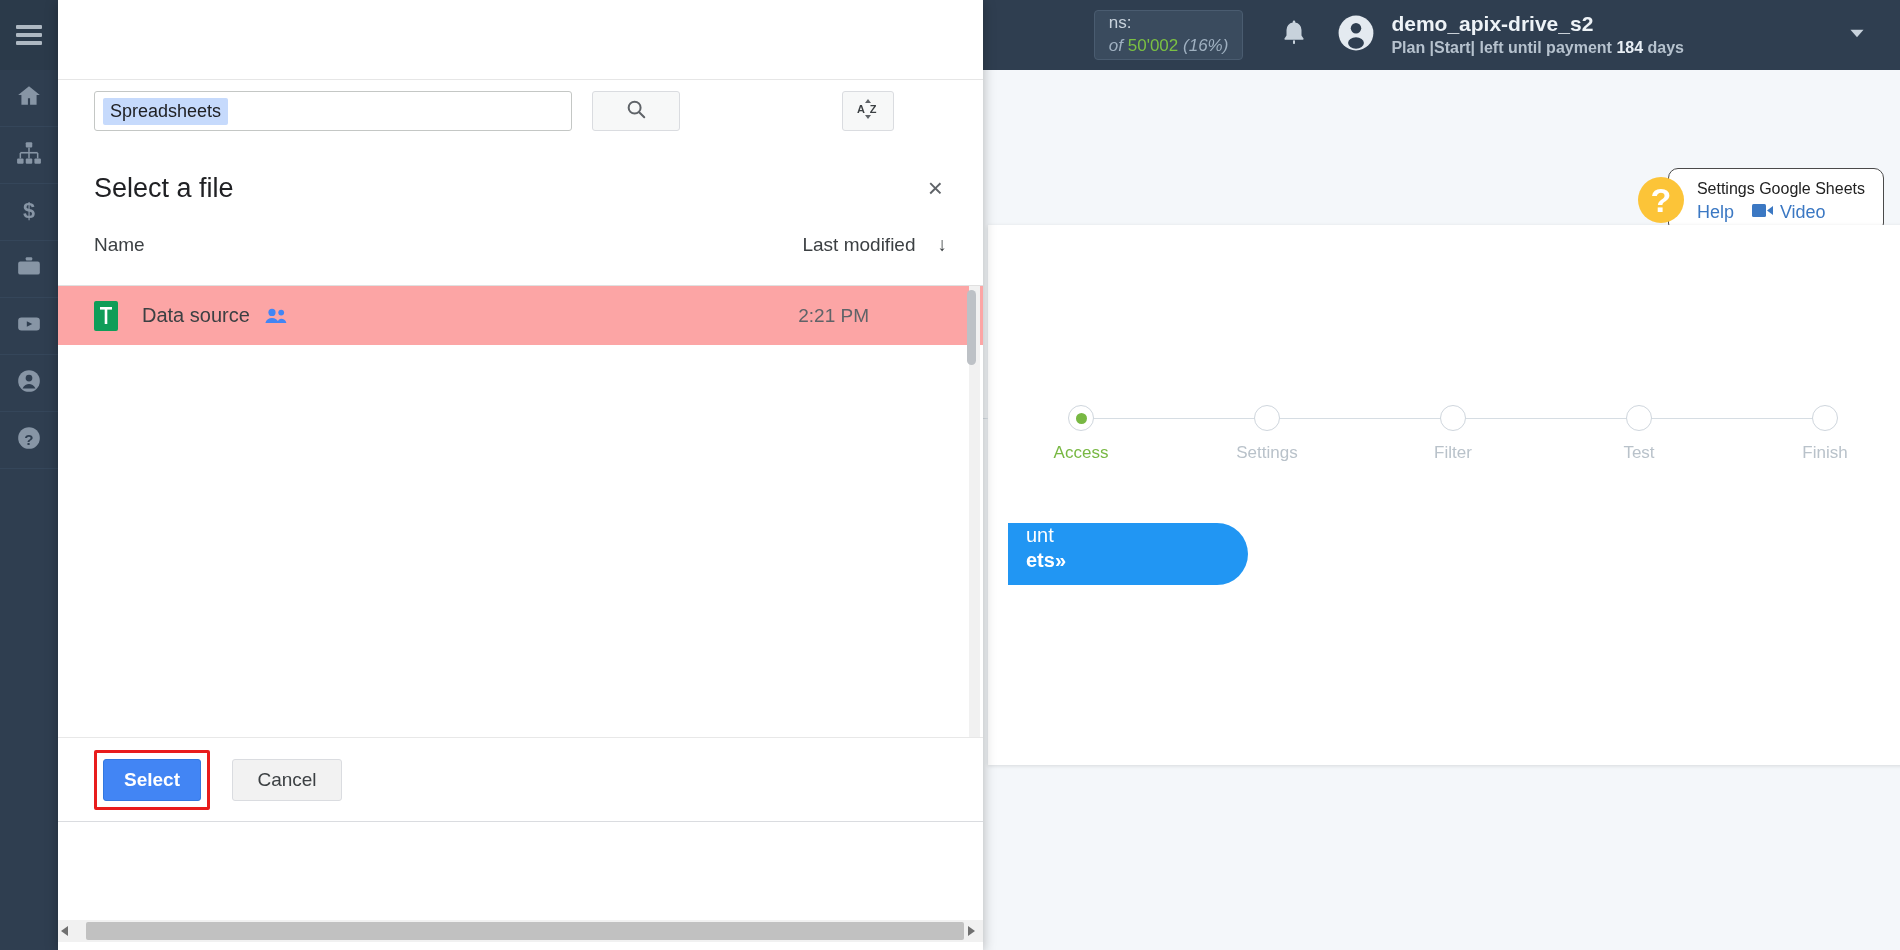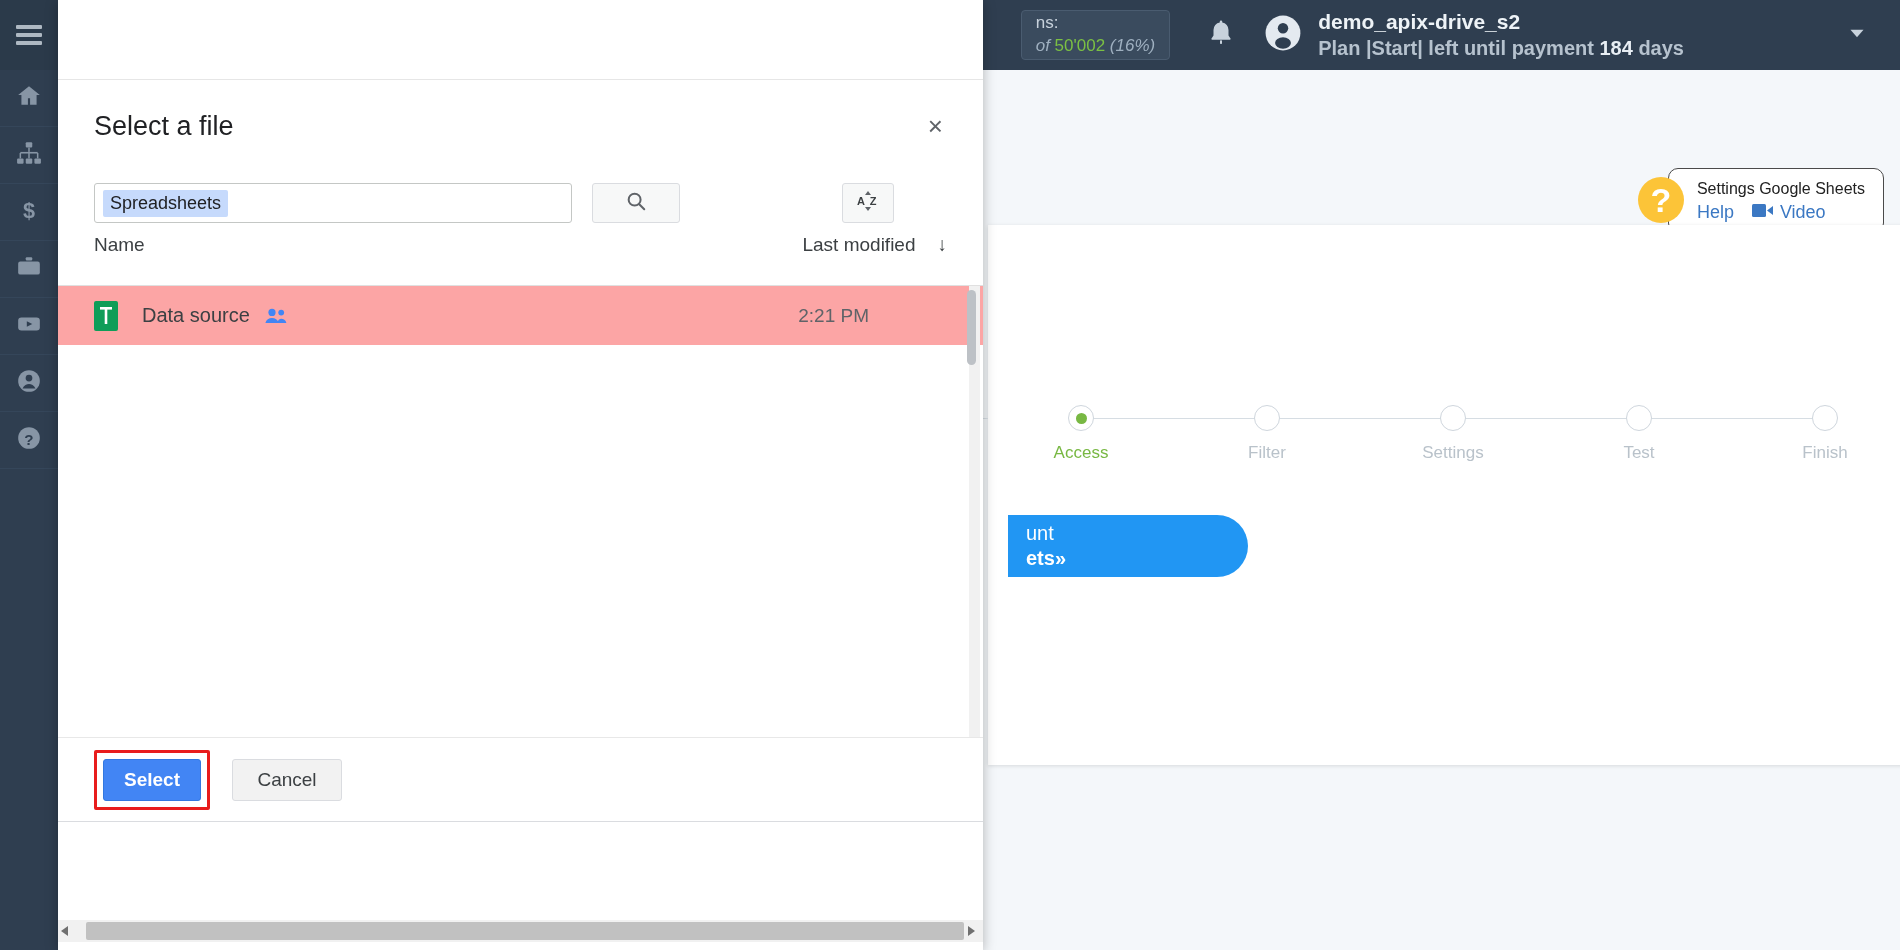--- a/index.html
+++ b/index.html
@@ -55,21 +55,21 @@
   }
   #quota .q-top { color: #c8d2dc; }
   #quota .q-bot { font-style: italic; color: #9fb0c0; }
   #quota .q-num { color: #7bc043; font-style: normal; }
   .bell { margin: 0 28px; cursor: pointer; }
   .bell svg { fill: #c8d2dc; }
   #account { display: flex; align-items: center; cursor: pointer; }
   .avatar-ic svg { fill: #e4eaf0; }
   #account .acct-text { margin-left: 16px; font-weight: bold; }
   #account .acct-name { font-size: 21px; color: #eef3f7; line-height: 1.25; }
-  #account .acct-plan { font-size: 20px; color: #b6c2ce; line-height: 1.3; }
+  #account .acct-plan { font-size: 16px; color: #b6c2ce; line-height: 1.3; }
   #account .acct-plan b { color: #e8eef4; }
   #caret { margin: 0 30px 0 160px; cursor: pointer; }
   #caret svg { fill: #c8d2dc; }
 
   
   #page {
     position: absolute; left: 58px; top: 70px;
     width: 1842px; height: 880px;
     background: #f4f7fa;
   }
@@ -96,26 +96,26 @@
   }
   .step .bar {
     position: absolute; top: 13px; height: 1px; background: #d6dde3;
     left: -50%; width: 100%; z-index: 1;
   }
   .step:first-child .bar { left: -60%; width: 60%; }
   .step .lbl { margin-top: 12px; font-size: 17px; color: #b9c2ca; }
   .step.active .lbl { color: #78b843; }
 
   #connect-btn {
-    position: absolute; left: 20px; top: 290px;
+    position: absolute; left: 20px; top: 298px;
     width: 240px; height: 62px;
     background: #2196f3;
     border-radius: 0 34px 34px 0;
     color: #fff; font-size: 20px; font-weight: bold;
-    display: flex; flex-direction: column; justify-content: center;
+    display: flex; flex-direction: column; 
     padding-left: 18px;
     cursor: pointer;
     line-height: 1.25;
   }
   #connect-btn .l1 { font-weight: normal; }
 
   
   #help-bubble {
     position: absolute; right: 16px; top: 98px;
     display: flex; align-items: center;
@@ -402,26 +402,26 @@
     <div id="card">
       <div id="stepper">
         <div class="step active">
           <div class="bar"></div>
           <div class="dot"></div>
           <div class="lbl">Access</div>
         </div>
         <div class="step">
           <div class="bar"></div>
           <div class="dot"></div>
-          <div class="lbl">Filter</div>
+          <div class="lbl">Settings</div>
         </div>
         <div class="step">
           <div class="bar"></div>
           <div class="dot"></div>
-          <div class="lbl">Settings</div>
+          <div class="lbl">Filter</div>
         </div>
         <div class="step">
           <div class="bar"></div>
           <div class="dot"></div>
           <div class="lbl">Test</div>
         </div>
         <div class="step">
           <div class="bar"></div>
           <div class="dot"></div>
           <div class="lbl">Finish</div>
@@ -432,25 +432,20 @@
         <span class="l1">unt</span>
         <span>ets»</span>
       </div>
     </div>
   </div>
 
   <div id="picker">
     <div id="picker-topstrip"></div>
 
     <div id="picker-inner">
-      <div id="picker-header">
-        <div id="picker-title">Select a file</div>
-        <div id="picker-close">×</div>
-      </div>
-
       <div id="search-row">
         <div id="search-field">
           <span id="search-chip">Spreadsheets</span>
         </div>
         <div id="search-btn">
           <span>
             <svg width="22" height="22" viewBox="0 0 24 24" fill="none" stroke="#5f6368" stroke-width="2.2">
               <circle cx="10.5" cy="10.5" r="6.5"></circle>
               <line x1="15.5" y1="15.5" x2="21" y2="21" stroke-linecap="round"></line>
             </svg>
@@ -459,20 +454,25 @@
         <div id="sort-btn">
           <span>
             <svg width="26" height="24" viewBox="0 0 26 24">
               <path d="M13 2 16 6h-6z" fill="#5f6368"></path>
               <text x="6" y="16" font-size="11" font-weight="bold" text-anchor="middle" fill="#3c4043" font-family="Liberation Sans, sans-serif">A</text>
               <text x="18" y="16" font-size="11" font-weight="bold" text-anchor="middle" fill="#3c4043" font-family="Liberation Sans, sans-serif">Z</text>
               <path d="M13 22 10 18h6z" fill="#5f6368"></path>
             </svg>
           </span>
         </div>
+      </div>
+
+      <div id="picker-header">
+        <div id="picker-title">Select a file</div>
+        <div id="picker-close">×</div>
       </div>
 
       <div id="table-head">
         <div id="th-name">Name</div>
         <div id="th-mod">
           <span>Last modified</span>
           <span class="sort-arrow">↓</span>
         </div>
       </div>
 

